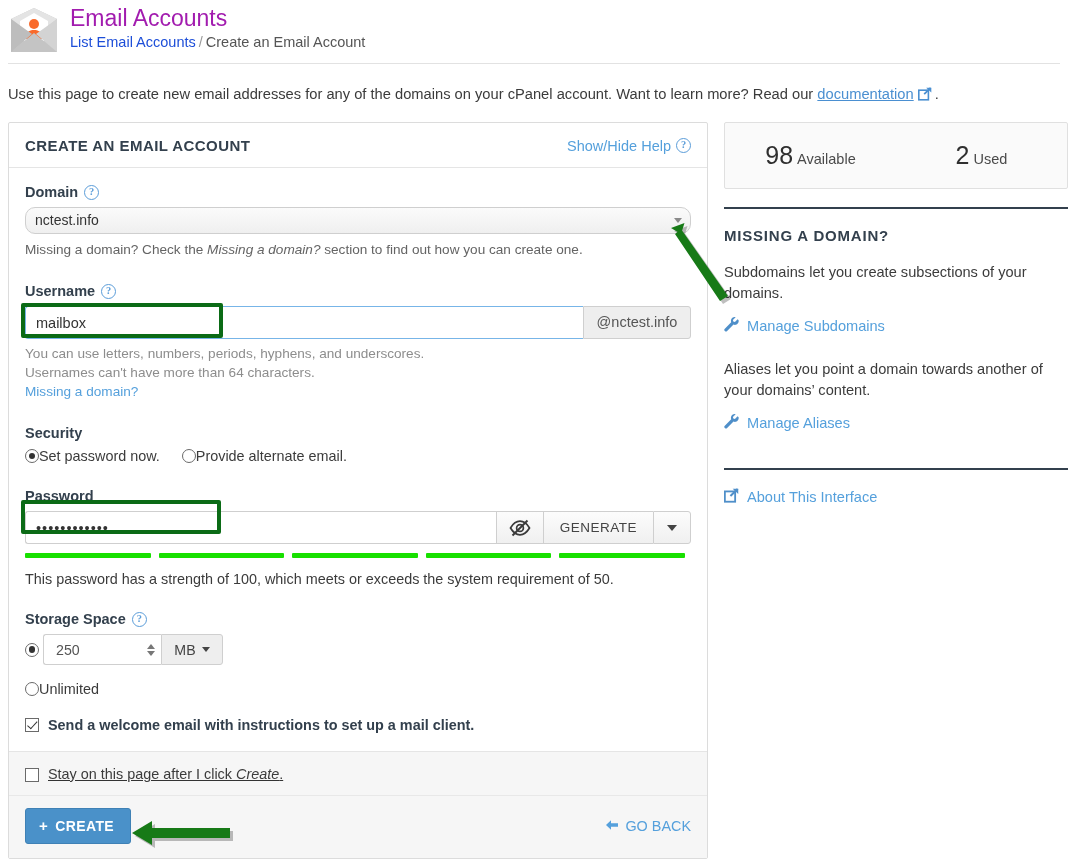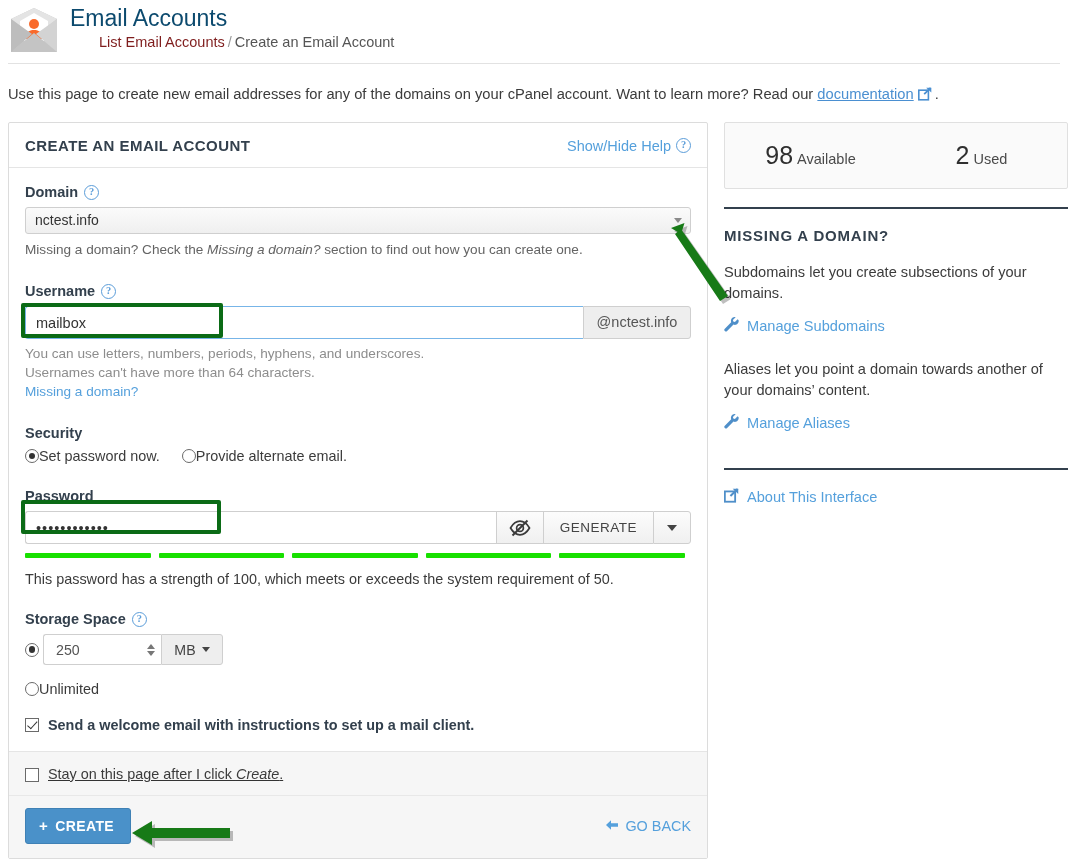--- a/index.html
+++ b/index.html
@@ -15,25 +15,25 @@
   
   .page-head {
     position: relative;
     height: 64px;
     padding: 5px 0 0 0;
   }
   .head-inner { display: flex; align-items: flex-start; padding-left: 8px; }
   .app-icon { width: 52px; height: 48px; flex: 0 0 52px; position: relative; margin-top: 2px; }
   .head-text { padding-left: 10px; }
   .app-title {
-    font-size: 23px; font-weight: 400; color: #0c4a6e;
+    font-size: 23px; font-weight: 400; color: #a21caf;
     line-height: 26px; margin: 0 0 2px 0;
   }
   .breadcrumb { font-size: 14.5px; color: #555; line-height: 18px; }
-  .breadcrumb a { color: #7f1d1d; text-decoration: none; margin-left: 29px; }
+  .breadcrumb a { color: #1d4ed8; text-decoration: none; }
   .crumb-sep { color: #9a9a9a; padding: 0 3px; }
   .head-rule {
     position: absolute; left: 8px; right: 8px; bottom: 0;
     height: 1px; background: #e2e2e2;
   }
 
   
   .intro {
     padding: 20px 8px 16px 8px;
     font-size: 14.7px; color: #3b3b3b; line-height: 20px;
@@ -76,21 +76,21 @@
     border: 1.4px solid #5b9dd9; color: #5b9dd9;
     font-size: 10.5px; font-weight: bold; line-height: 12.5px;
     text-align: center; display: inline-block; font-family: "Liberation Serif", serif;
     cursor: pointer;
   }
 
   
   .sel-wrap { position: relative; width: 100%; }
   .sel {
     width: 100%; height: 27px;
-    border: 1px solid #cfcfcf; border-radius: 3px;
+    border: 1px solid #cfcfcf; border-radius: 10px;
     background: linear-gradient(#fbfbfb,#efefef);
     font-size: 14px; color: #333;
     padding: 0 26px 0 9px; line-height: 25px;
     cursor: pointer;
   }
   .sel-caret {
     position: absolute; right: 9px; top: 11px;
     width: 0; height: 0;
     border-left: 4.5px solid transparent; border-right: 4.5px solid transparent;
     border-top: 5.5px solid #8a8a8a;

